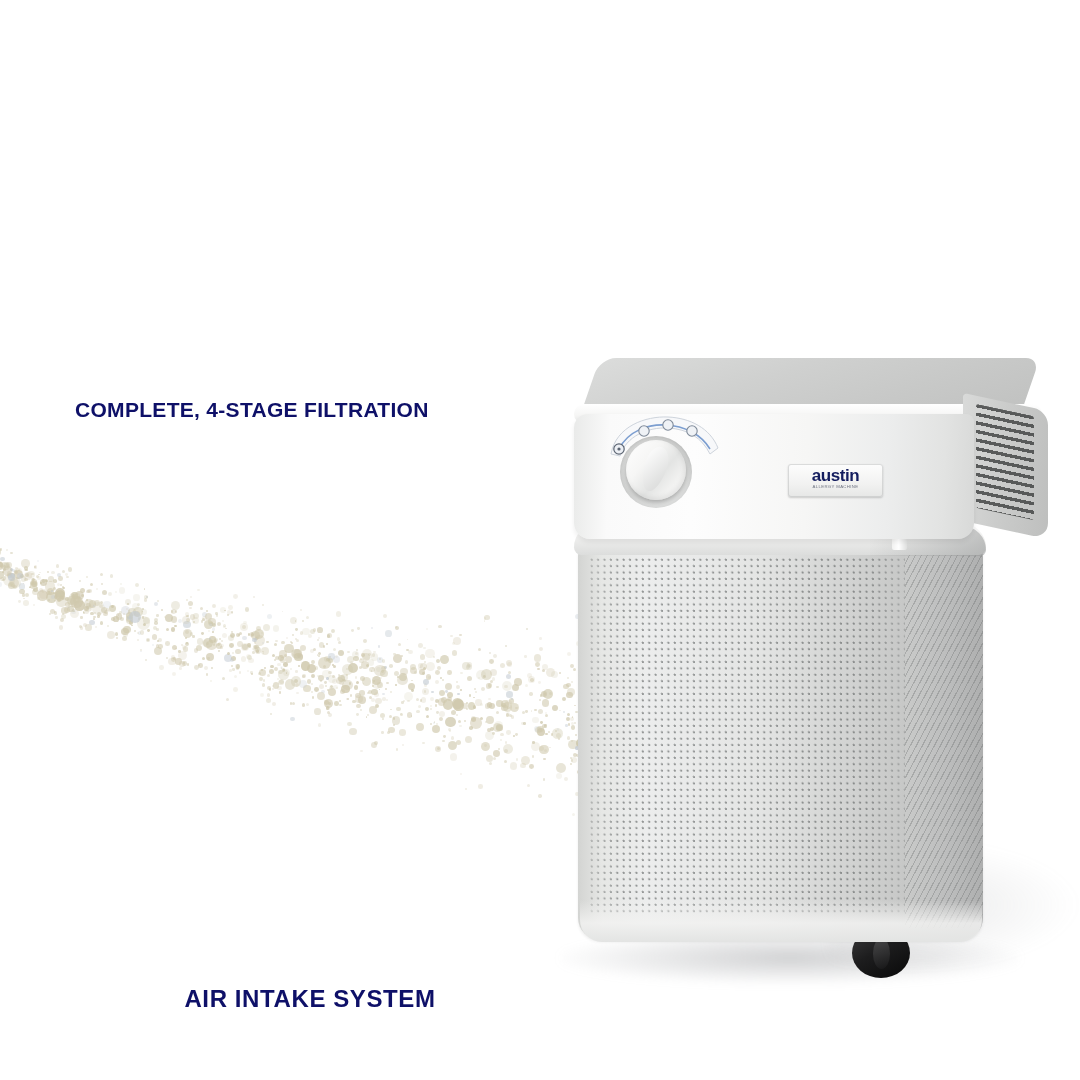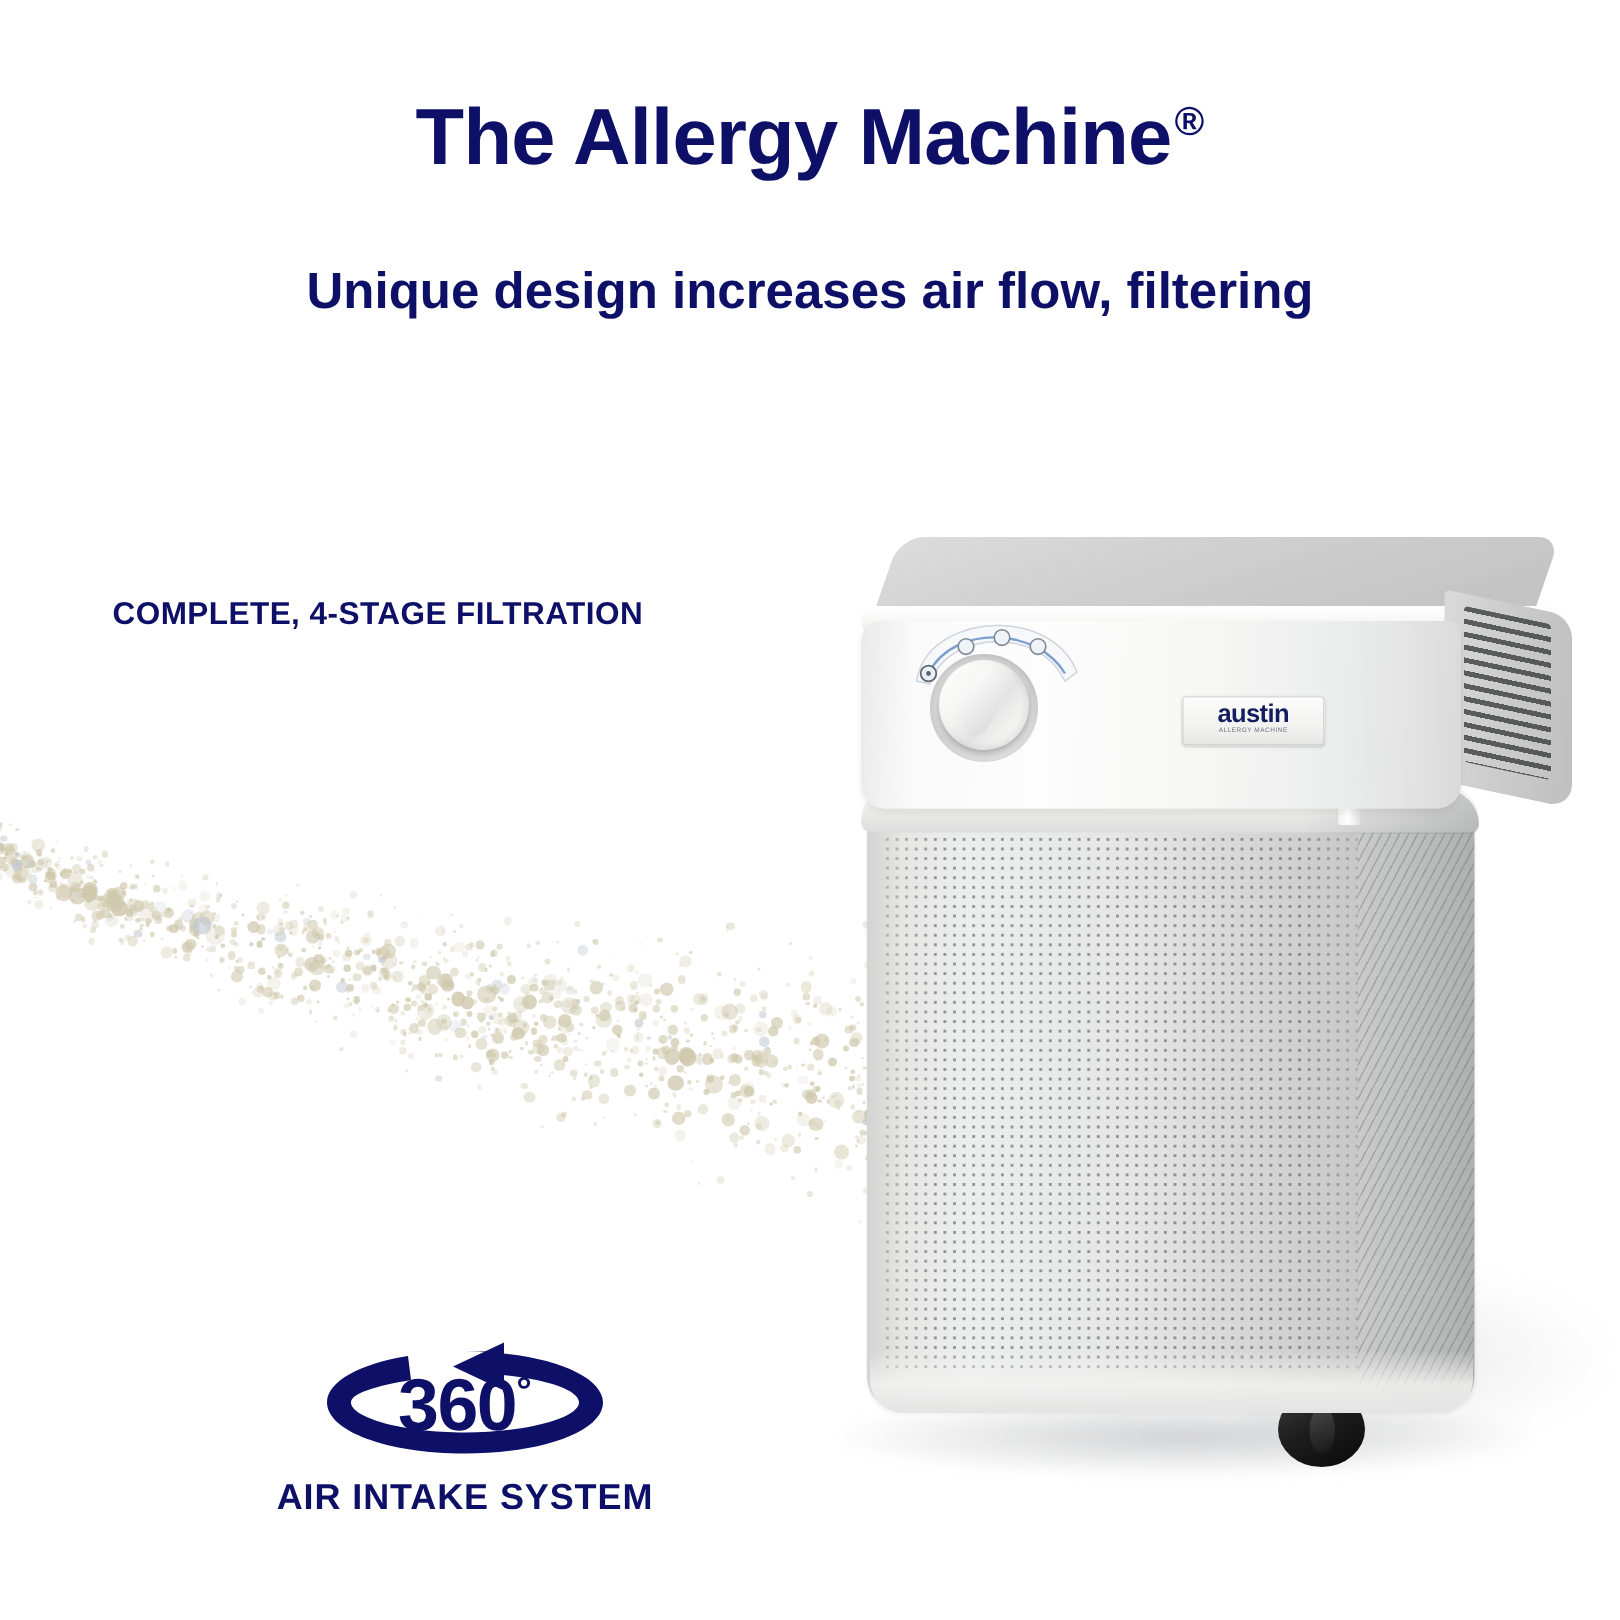--- a/index.html
+++ b/index.html
@@ -251,26 +251,22 @@
     display:block; margin-top:1px;
     font-size:4.3px; letter-spacing:0.35px;
     color:#6d7280; line-height:1;
   }
 </style>
 </head>
 <body>
 
 <div id="stage">
 
-  <div id="title">
-    <span>The Allergy Machine</span><span class="reg">®</span>
-  </div>
 
   <div id="subtitle">
-    <div>Unique design increases air flow, filtering</div>
   </div>
 
   <div id="particles">
       <span style="left: 294.5px; top: 120.2px; width: 1.8px; height: 1.8px; opacity: 0.49; background: rgb(207, 200, 172);"></span>
       <span style="left: 488.1px; top: 197.9px; width: 2.6px; height: 2.6px; opacity: 0.21; background: rgb(207, 200, 172);"></span>
       <span style="left: 78.8px; top: 79.7px; width: 2.4px; height: 2.4px; opacity: 0.45; background: rgb(207, 200, 172);"></span>
       <span style="left: 347px; top: 150.8px; width: 2.7px; height: 2.7px; opacity: 0.35; background: rgb(207, 200, 172);"></span>
       <span style="left: 473.6px; top: 187.9px; width: 2px; height: 2px; opacity: 0.51; background: rgb(207, 200, 172);"></span>
       <span style="left: 128px; top: 109.7px; width: 2.2px; height: 2.2px; opacity: 0.38; background: rgb(207, 200, 172);"></span>
       <span style="left: 411.2px; top: 179.6px; width: 1.9px; height: 1.9px; opacity: 0.47; background: rgb(207, 200, 172);"></span>
@@ -1408,39 +1404,20 @@
       <span style="left: 315px; top: 166.2px; width: 3.4px; height: 3.4px; opacity: 0.37; background: rgb(207, 200, 172);"></span>
       <span style="left: 393px; top: 152.6px; width: 2.8px; height: 2.8px; opacity: 0.4; background: rgb(207, 200, 172);"></span>
       <span style="left: 277.3px; top: 178.2px; width: 2.2px; height: 2.2px; opacity: 0.24; background: rgb(207, 200, 172);"></span>
       <span style="left: 31.7px; top: 81.1px; width: 6.3px; height: 6.3px; opacity: 0.4; background: rgb(207, 200, 172);"></span>
       <span style="left: 314px; top: 208px; width: 6.7px; height: 6.7px; opacity: 0.45; background: rgb(207, 200, 172);"></span>
     </div>
 
   <div id="filtration-heading">COMPLETE, 4-STAGE FILTRATION</div>
 
 
-  <div id="logo-360">
-    <div class="ring-wrap">
-      <svg width="200" height="86" viewBox="0 0 200 86">
-        <path d="M100 8
-                 C 152 8 192 23 192 42
-                 C 192 61 152 76 100 76
-                 C 48 76 8 61 8 42
-                 C 8 28 30 16 62 11
-                 L 64 27
-                 C 40 31 24 36 24 42
-                 C 24 52 58 62 100 62
-                 C 142 62 176 52 176 42
-                 C 176 33 150 25 116 23
-                 L 116 8 Z" fill="#0e1068"></path>
-        <path d="M126 2 L126 34 L92 18 Z" fill="#0e1068"></path>
-      </svg>
-      <div class="num"><span>360</span><span class="deg">°</span></div>
-    </div>
-  </div>
   <div id="product">
 
     <div class="floor-shadow2"></div>
     <div class="floor-shadow"></div>
 
     <div class="caster" style="left:42px;  top:548px; width:54px; height:48px;">
       <div class="wheel"></div>
       <div class="hub"></div>
     </div>
     <div class="caster" style="left:312px; top:588px; width:58px; height:50px;">

